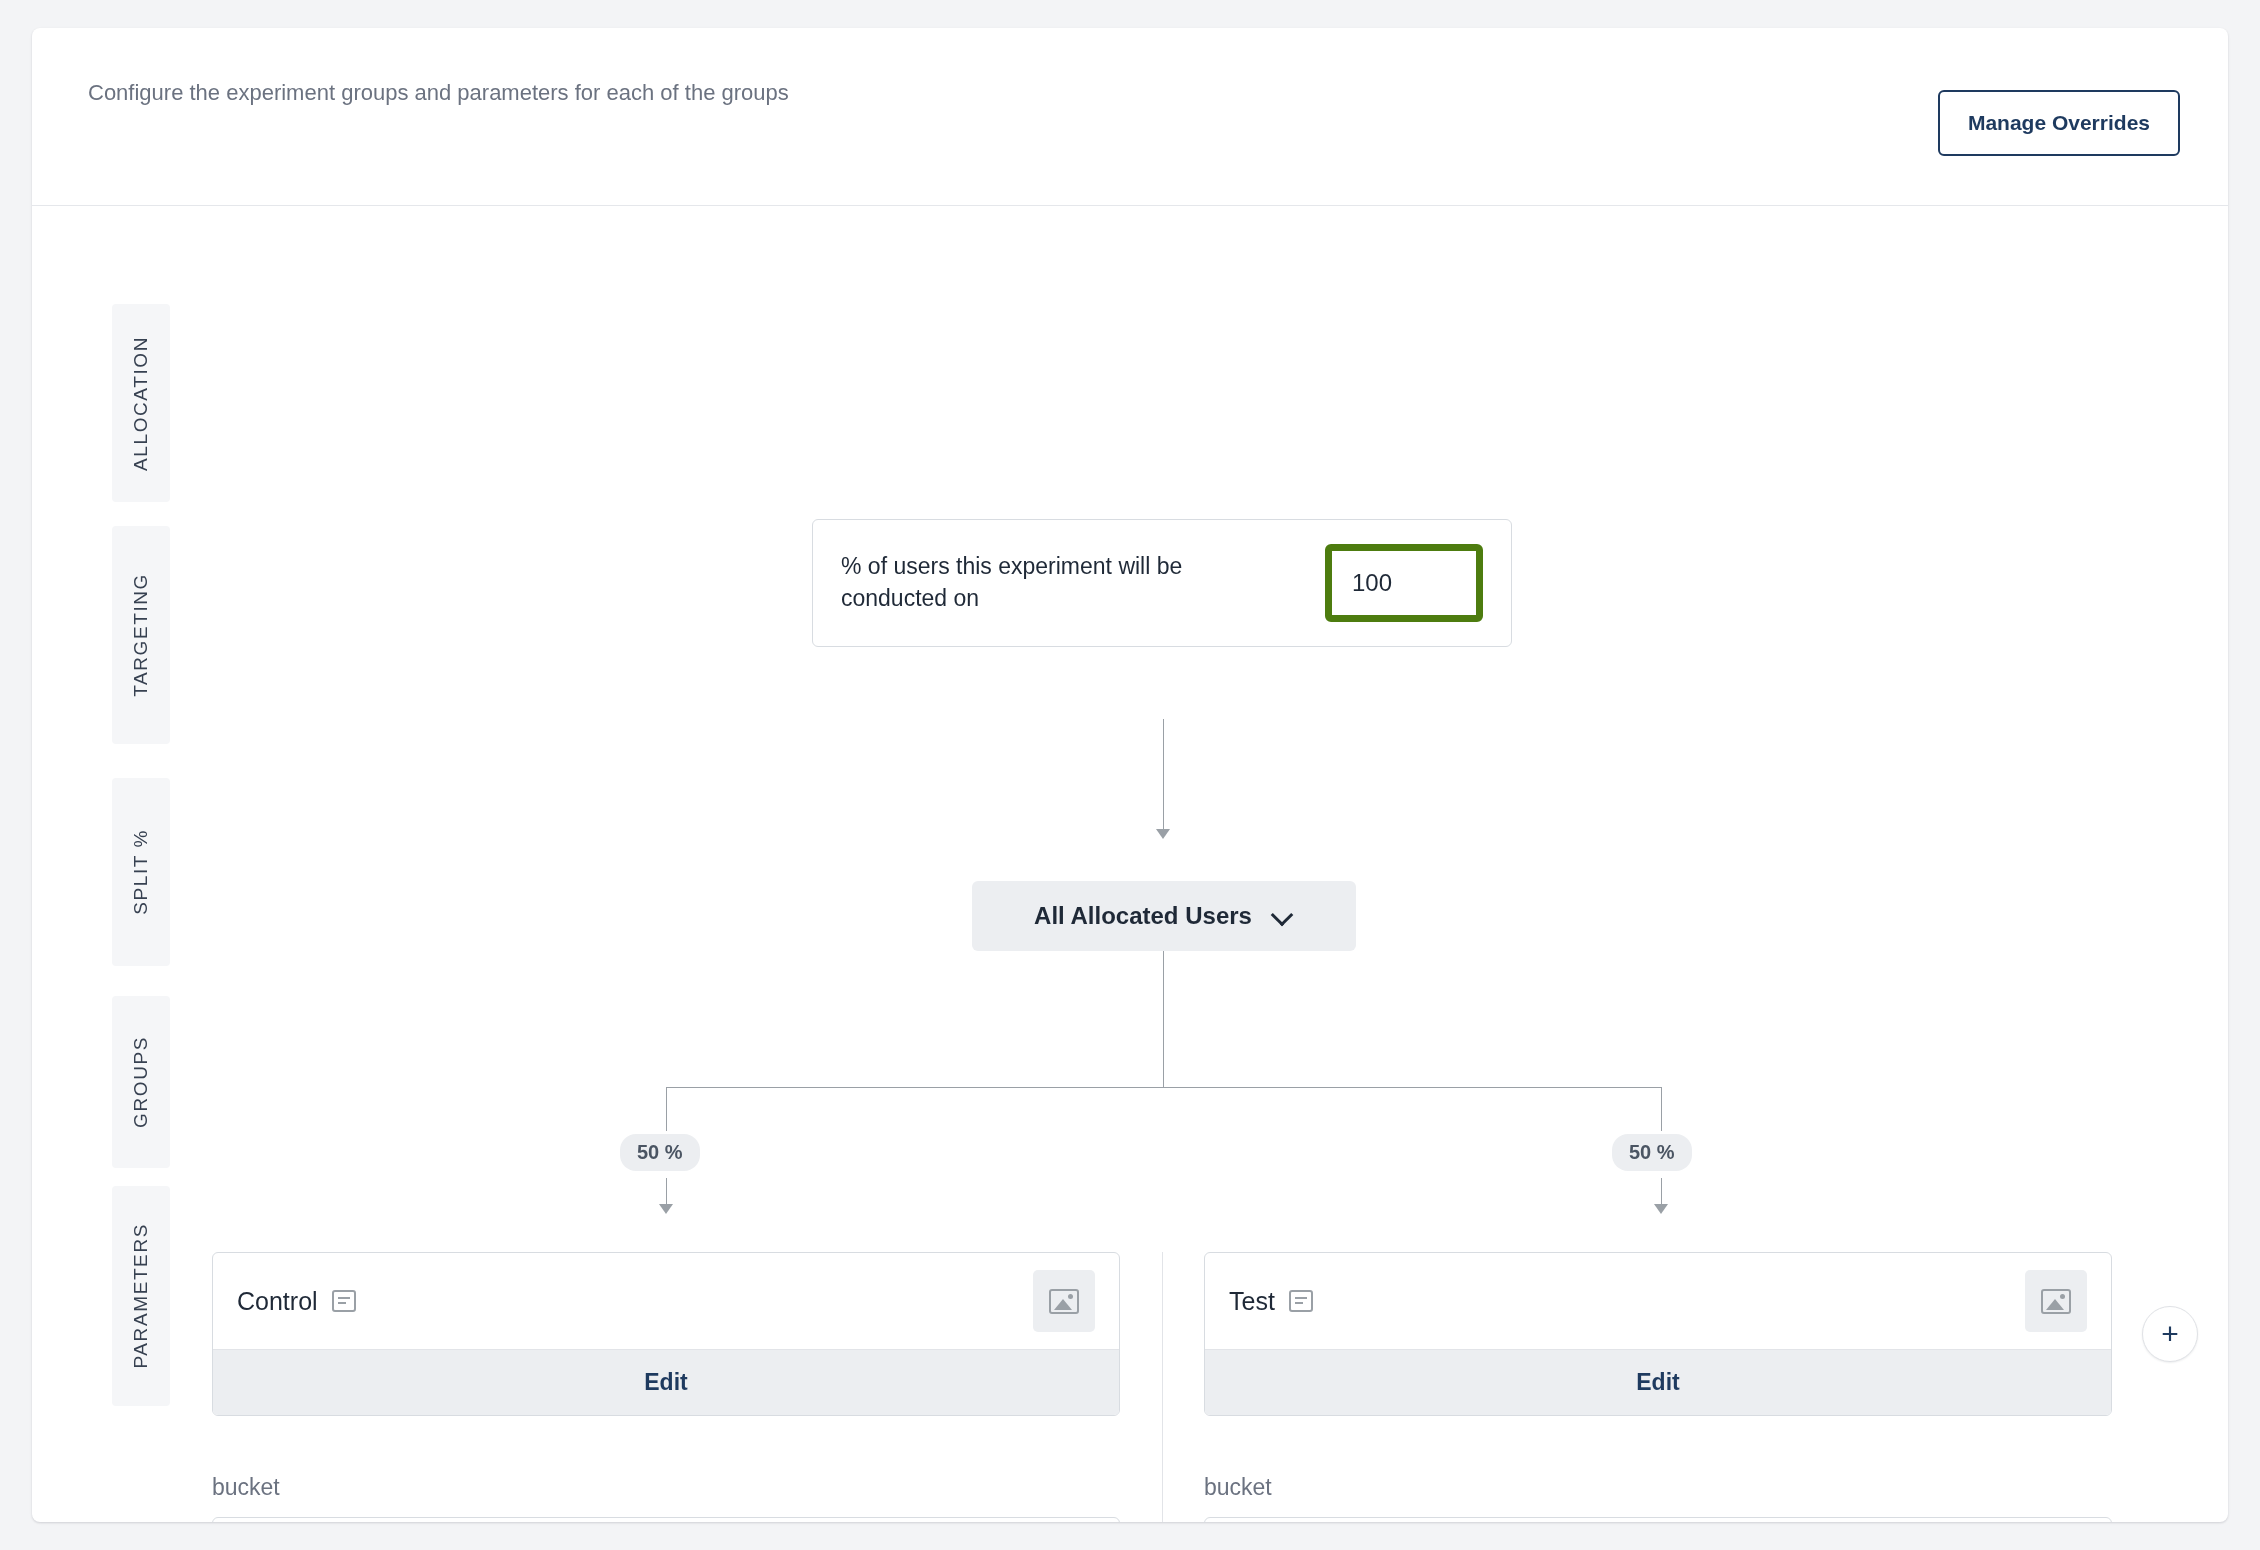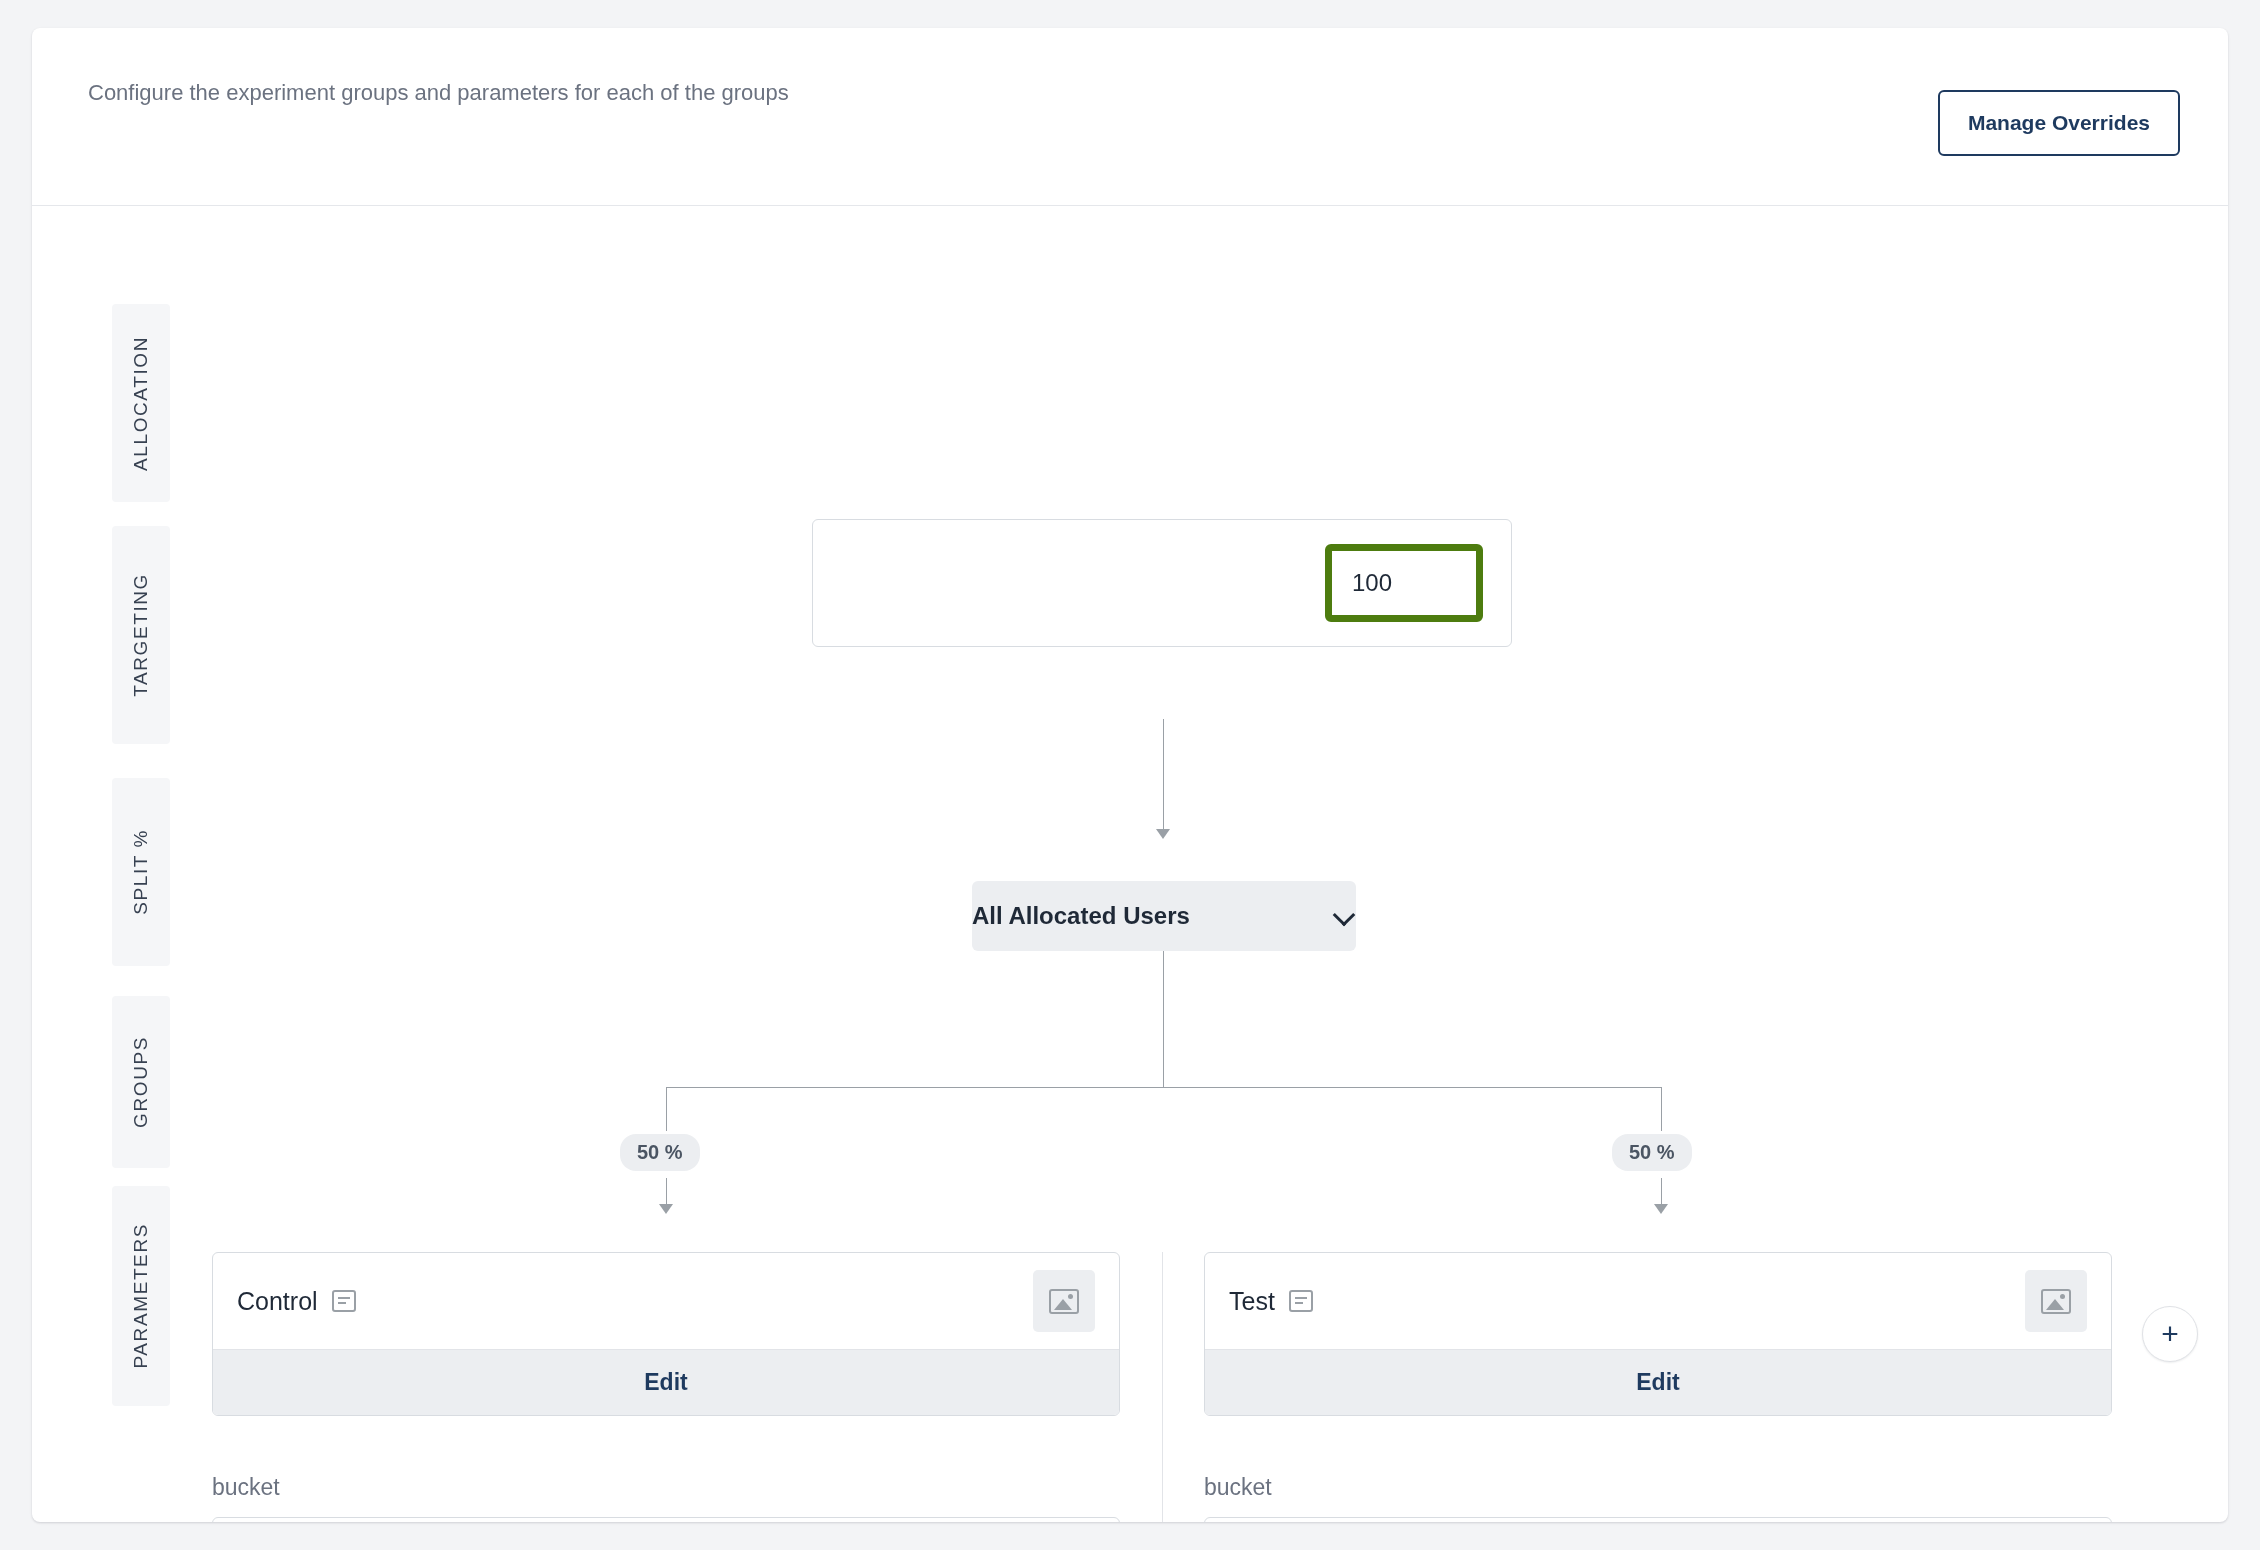--- a/index.html
+++ b/index.html
@@ -137,21 +137,21 @@
   .targeting-pill {
     position: absolute;
     left: 940px;
     top: 675px;
     width: 384px;
     height: 70px;
     background: #eceef1;
     border-radius: 6px;
     display: flex;
     align-items: center;
-    justify-content: space-between;
+    justify-content: center;
     gap: 22px;
     cursor: pointer;
   }
   .targeting-pill .txt { font-size: 24px; font-weight: bold; color: #1f2937; }
   .chev { width: 20px; height: 20px; position: relative; }
   .chev::after {
     content: "";
     position: absolute;
     left: 0; top: 1px;
     width: 13px; height: 13px;
@@ -314,20 +314,21 @@
         <span>SPLIT %</span>
       </div>
       <div class="rail" id="rail-groups">
         <span>GROUPS</span>
       </div>
       <div class="rail" id="rail-parameters">
         <span>PARAMETERS</span>
       </div>
 
       <div class="alloc-box">
+        <div class="alloc-label">% of users this experiment will be conducted on</div>
         <input class="alloc-input" type="text" value="100" style="">
       </div>
 
       <div class="line vline" style="left:1131px; top:513px; height:110px;"></div>
       <div class="arrowhead" style="left:1124px; top:623px;"></div>
 
       <div class="targeting-pill">
         <span class="txt">All Allocated Users</span>
         <span class="chev"></span>
       </div>

